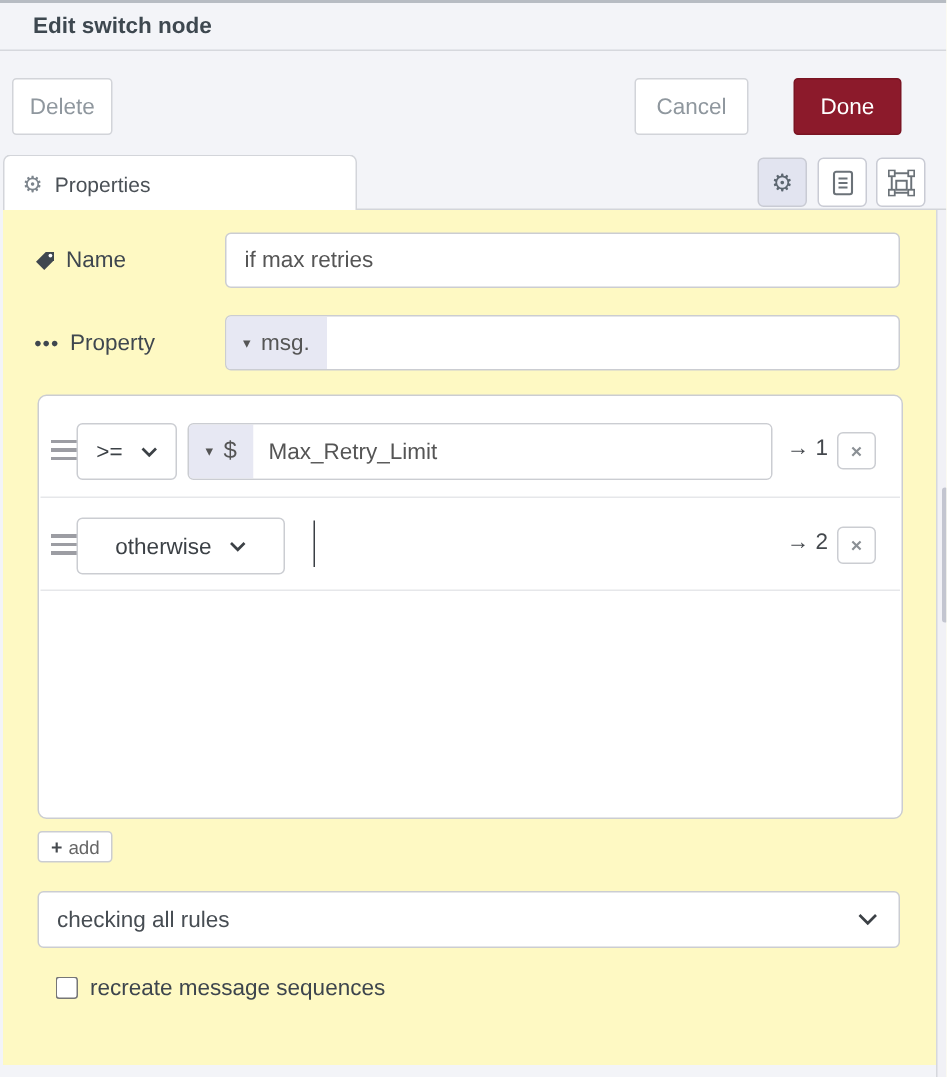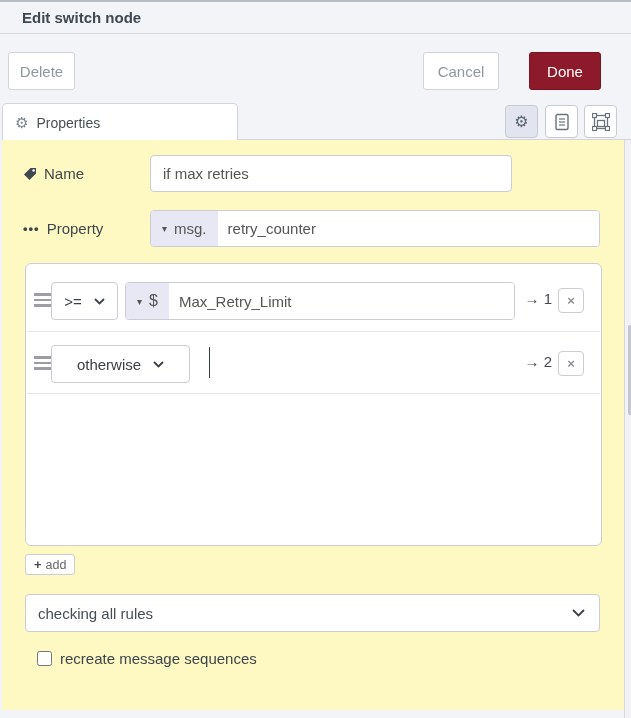--- a/index.html
+++ b/index.html
@@ -67,21 +67,21 @@
   .row-label svg { flex:0 0 auto; }
   .ellipsis-glyph { font-size:13px; letter-spacing:1px; color:#3f474f; font-weight:bold; }
 
   .text-input {
     position:absolute; height:37px;
     border:1px solid #cbcdd2; border-radius:4px;
     font-family:"Liberation Sans", sans-serif;
     font-size:15px; color:#555; padding:0 12px; width:100%;
     outline:none; background:#fff;
   }
-  .name-wrap { position:absolute; left:148px; top:15px; width:362px; height:37px;text-decoration:underline; }
+  .name-wrap { position:absolute; left:148px; top:15px; width:450px; height:37px;text-decoration:underline; }
   .prop-wrap { position:absolute; left:148px; top:70px; width:450px; height:37px; }
 
   .typed-input {
     display:flex; align-items:stretch; width:100%; height:37px;
     border:1px solid #cbcdd2; border-radius:4px; overflow:hidden; background:#fff;
   }
   .type-btn {
     display:flex; align-items:center; gap:7px; padding:0 11px;
     background:#e7e8f3; border:none; cursor:pointer;
     font-family:"Liberation Sans", sans-serif; font-size:15px; color:#555;
@@ -224,21 +224,20 @@
     <div class="row-label" style="top:80px;">
       <span class="ellipsis-glyph">•••</span>
       <span>Property</span>
     </div>
     <div class="prop-wrap">
       <div class="typed-input">
         <button class="type-btn">
           <span class="caret">▾</span>
           <span>msg.</span>
         </button>
-        <input type="text" value="retry_counter" style="">
       </div>
     </div>
 
     <div class="rules-box">
 
       <div class="rule-row r1">
         <span class="drag-handle"></span>
         <div class="op-select op1">
           <span>&gt;=</span>
           <svg width="11" height="7" viewBox="0 0 11 7">

